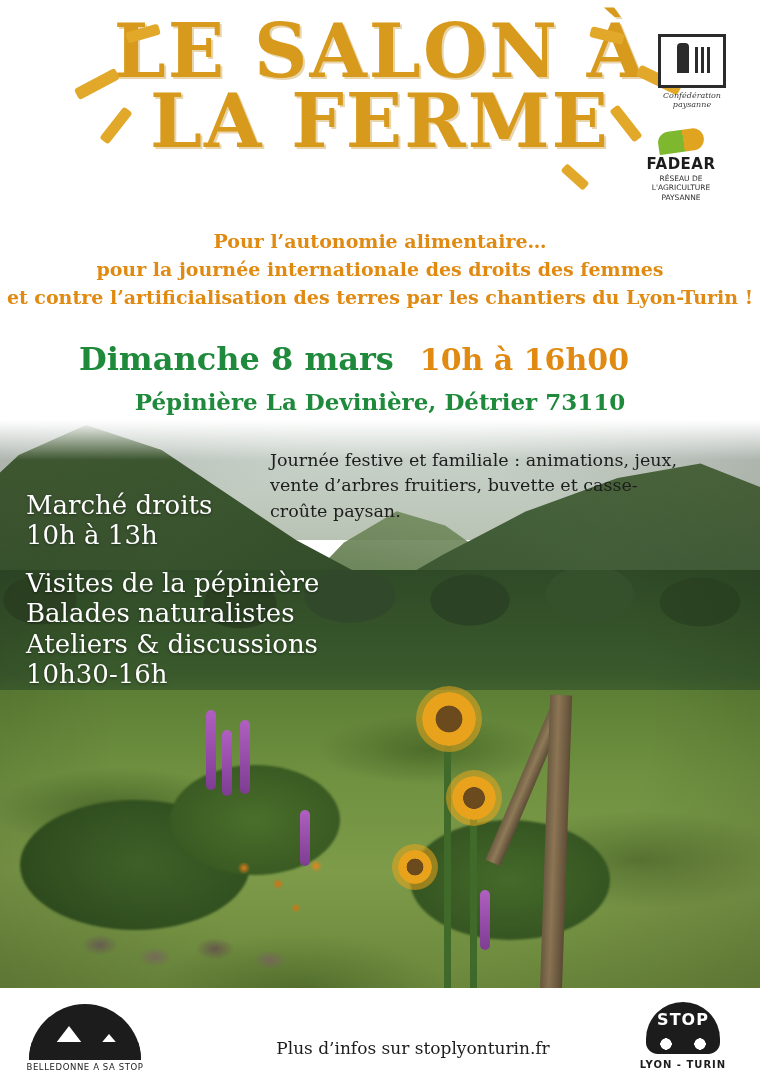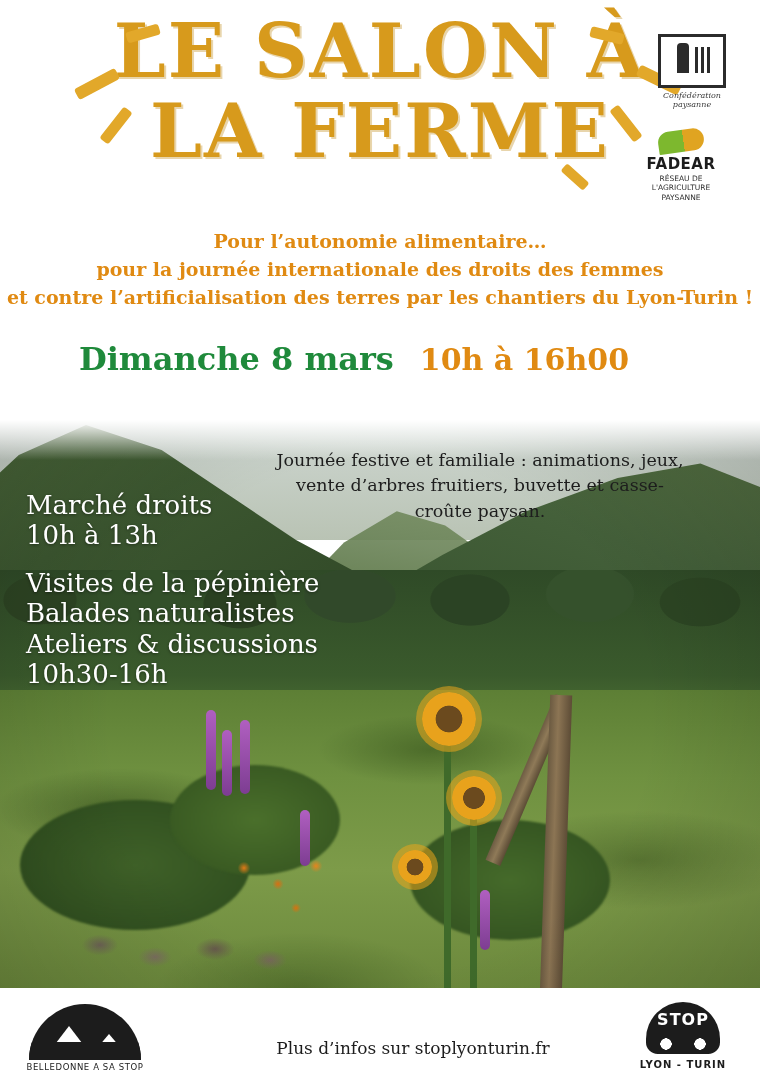--- a/index.html
+++ b/index.html
@@ -182,21 +182,21 @@
   }
   .title-line {
     font-family: "DejaVu Serif", serif;
     font-weight: bold;
     color: #d79a1c;
     letter-spacing: 2px;
     line-height: .95;
     text-shadow: 2px 2px 0 rgba(190,135,18,.35);
   }
   .title-line.l1 { font-size: 74px; }
-  .title-line.l2 { font-size: 74px; margin-top: 10px; }
+  .title-line.l2 { font-size: 74px; margin-top: 0; }
 
   .sparkle {
     position: absolute;
     background: #e2a82a;
     border-radius: 3px;
   }
   .sp1 { left: 74px;  top: 78px;  width: 46px; height: 12px; transform: rotate(-28deg); }
   .sp2 { left: 96px;  top: 120px; width: 40px; height: 11px; transform: rotate(-52deg); }
   .sp3 { left: 126px; top: 28px;  width: 34px; height: 11px; transform: rotate(-16deg); }
   .sp4 { left: 636px; top: 74px;  width: 46px; height: 12px; transform: rotate(26deg); }
@@ -306,21 +306,20 @@
     font-weight: bold;
     font-size: 23px;
     color: #1f8a3b;
   }
 
   
   .desc {
     position: absolute;
     left: 270px; top: 448px;
     width: 420px;
-    text-align: center;
     font-family: "DejaVu Serif", serif;
     font-size: 17.5px;
     line-height: 1.45;
     color: #1d1d1d;
   }
 
   
   .program {
     position: absolute;
     left: 26px; top: 490px;
@@ -493,20 +492,21 @@
 
   <div class="intro">
     <div class="i1">Pour l’autonomie alimentaire…</div>
     <div class="i2">pour la journée internationale des droits des femmes</div>
     <div class="i3">et contre l’artificialisation des terres par les chantiers du Lyon-Turin !</div>
   </div>
 
   <div class="date-row">
     <span class="d-date">Dimanche 8 mars</span><span class="d-hours">10h à 16h00</span>
   </div>
+  <div class="place">Pépinière La Devinière, Détrier 73110</div>
 
   <div class="desc">Journée festive et familiale : animations, jeux, vente d’arbres fruitiers, buvette et casse-croûte paysan.</div>
 
   <div class="program">
     <div class="pline">Marché droits</div>
     <div class="pline">10h à 13h</div>
     <div class="gap"></div>
     <div class="pline">Visites de la pépinière</div>
     <div class="pline">Balades naturalistes</div>
     <div class="pline">Ateliers &amp; discussions</div>

